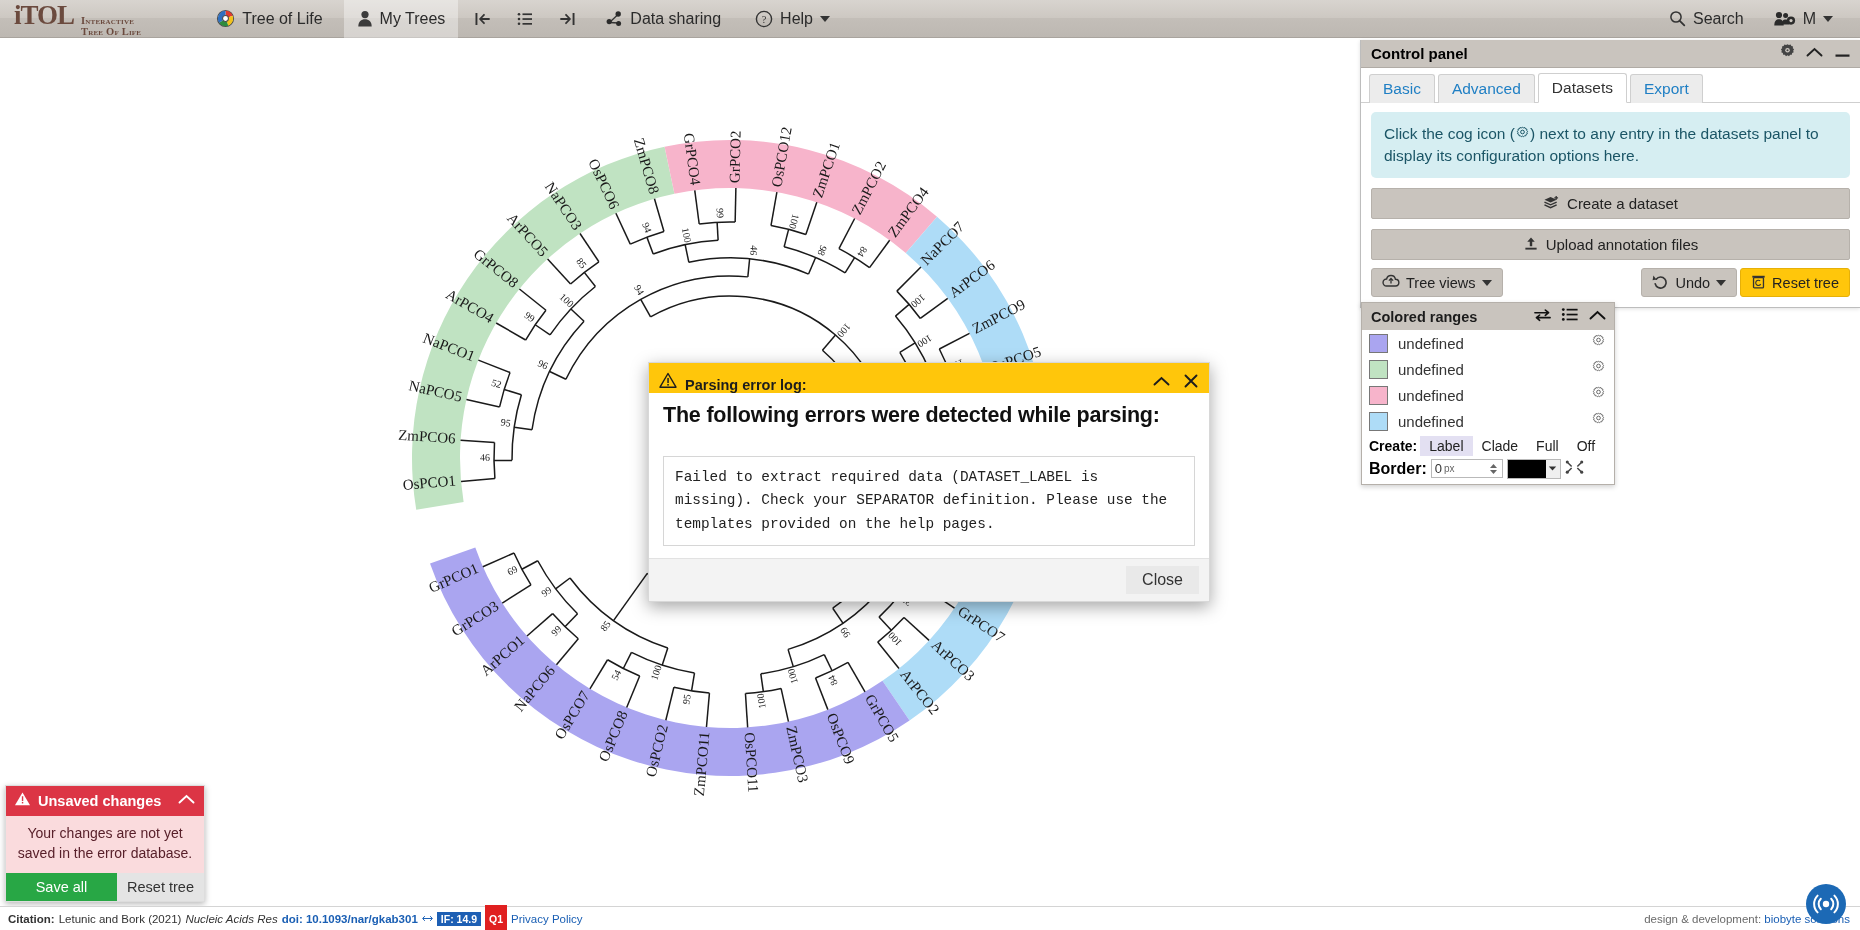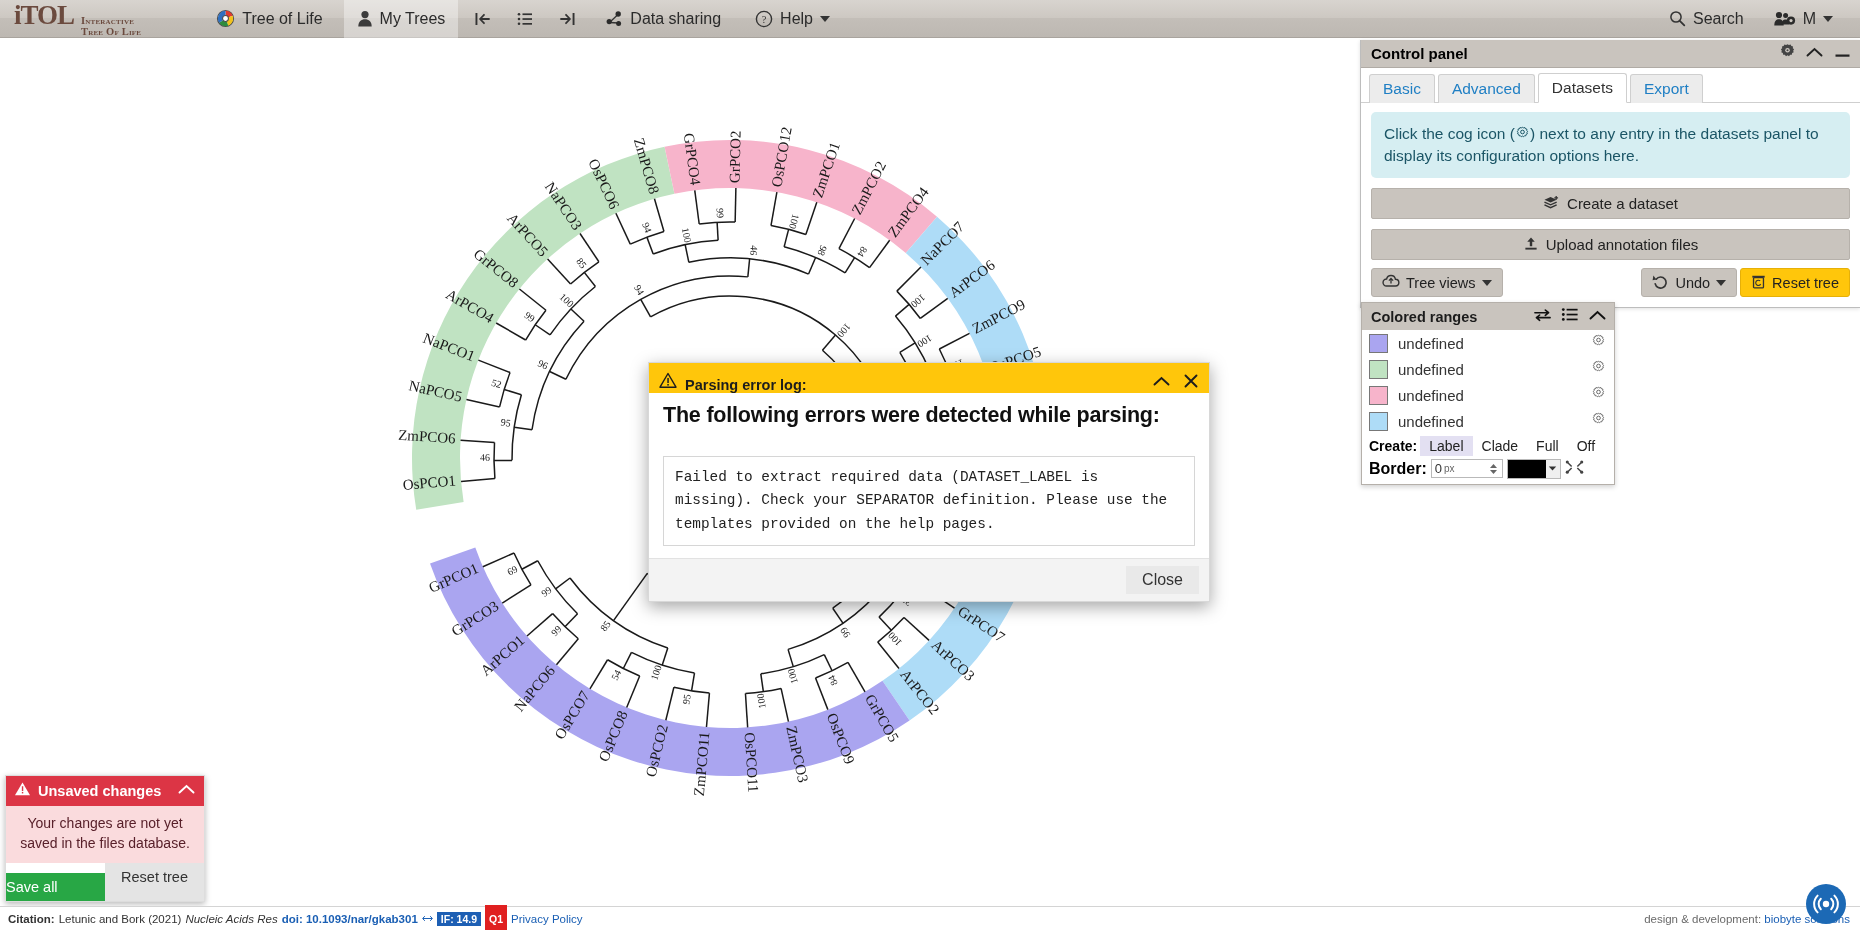--- a/index.html
+++ b/index.html
@@ -132,21 +132,21 @@
   .modalFoot { background:#f3f3f3; border-top:1px solid #e2e2e2; padding:7px 10px; display:flex; justify-content:flex-end;}
   .closebtn { background:#e9e9e9; border:none; padding:5px 16px; font-size:16px; color:#333; cursor:pointer; font-family:inherit;}
 
   
   .unsaved { position:absolute; left:5px; bottom:28px; width:200px; background:#fff;
              box-shadow:0 2px 6px rgba(0,0,0,.28); border:1px solid #ddd; }
   .unsavedHead { background:#dc3545; height:30px; display:flex; align-items:center; padding:0 8px; gap:7px; }
   .unsavedHead .ut { color:#fff; font-weight:bold; font-size:14.5px; margin-right:auto;}
   .unsavedBody { background:#fadbdd; color:#58202a; font-size:14px; text-align:center; padding:8px 7px 9px; line-height:1.42;}
   .unsavedFoot { display:flex; }
-  .saveAll { flex:1; background:#28a745; color:#fff; padding:6px 0; font-size:14.5px; cursor:pointer;margin-top:10px;}
+  .saveAll { flex:1; background:#28a745; color:#fff; text-align:center; padding:6px 12px; font-size:14.5px; cursor:pointer;}
   .resetT  { flex:1; background:#e4e4e4; color:#333; text-align:center; padding:6px 0; font-size:14.5px; cursor:pointer;}
 
   
   .footer {
     position:absolute; left:0; bottom:0; width:1860px; height:24px;
     border-top:1px solid #d4d4d4; background:#fff; display:flex; align-items:center;
     font-size:11.5px; color:#333;
   }
   .footer .left { margin-left:8px; display:flex; align-items:center; gap:4px; white-space:nowrap;}
   .footer .right { margin-left:auto; margin-right:10px; color:#6b6b6b; font-size:11.5px;}
@@ -773,21 +773,21 @@
           <rect x="8.3" y="11.6" width="1.5" height="1.6" fill="#dc3545"></rect>
         </svg>
       </span>
       <span class="ut">Unsaved changes</span>
       <span>
         <svg width="19" height="13" viewBox="0 0 19 13">
             <path d="M2.5 9.5 L9.5 3 L16.5 9.5" stroke="#fff" stroke-width="1.9" fill="none" stroke-linecap="round"></path>
           </svg>
       </span>
     </div>
-    <div class="unsavedBody">Your changes are not yet saved in the files database.</div>
+    <div class="unsavedBody">Your changes are not yet saved in the error database.</div>
     <div class="unsavedFoot">
       <div class="saveAll">Save all</div>
       <div class="resetT">Reset tree</div>
     </div>
   </div>
 
   <div class="footer">
     <div class="left">
       <b>Citation:</b>
       <span>Letunic and Bork (2021)</span>

